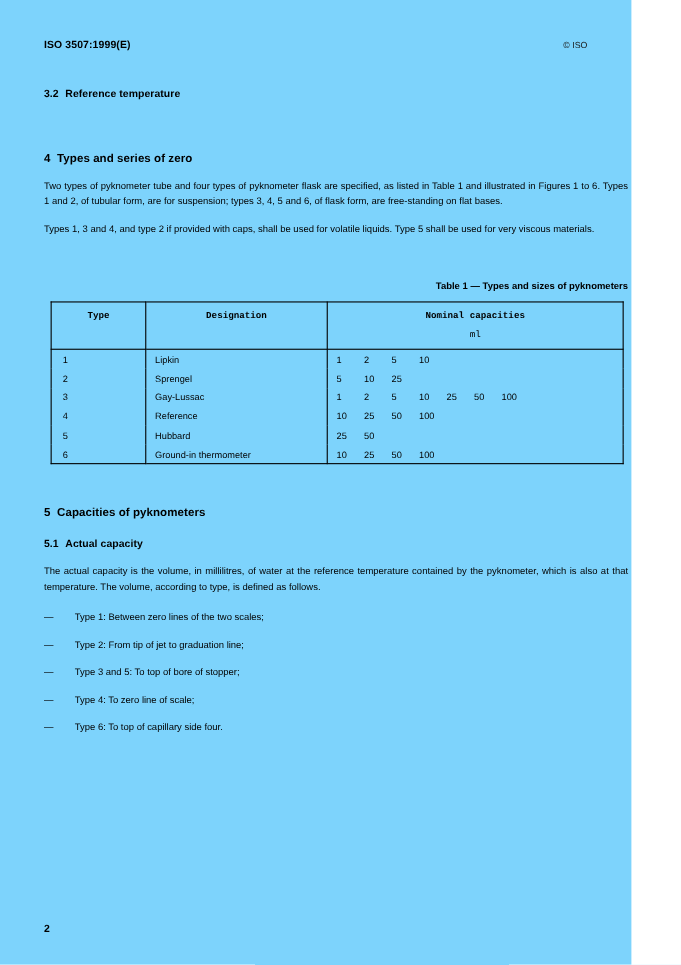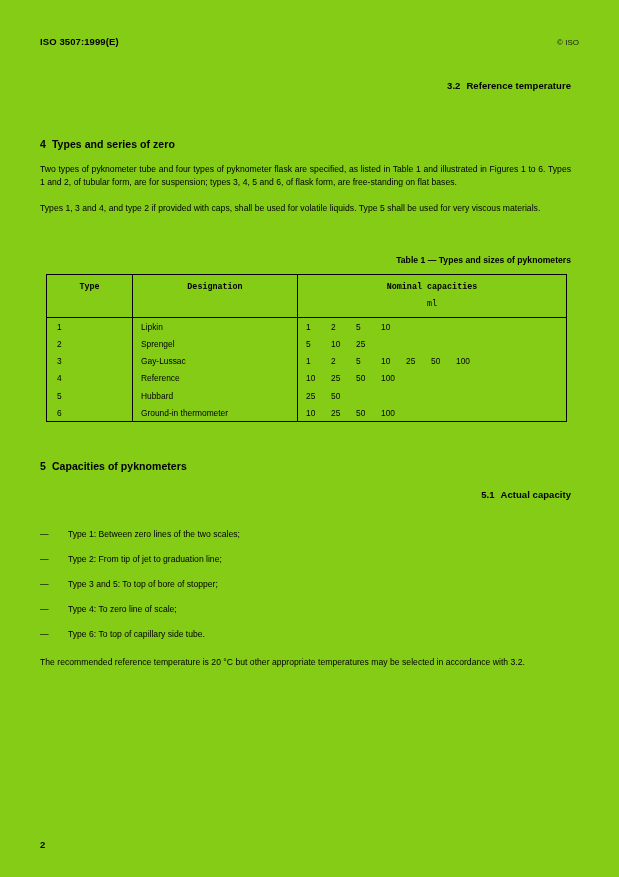--- a/index.html
+++ b/index.html
@@ -6,23 +6,23 @@
     margin: 0;
     padding: 0;
     background: #ffffff;
   }
   body {
     font-family: "Liberation Sans", sans-serif;
     color: #000000;
   }
   .page {
     position: relative;
-    width: 619px;
+    width: 574px;
     height: 877px;
-    background: #84cc16;
+    background: #7dd3fc;
     box-sizing: border-box;
     overflow: hidden;
   }
 
   
   .doc-header {
     position: absolute;
     top: 36px;
     left: 40px;
     right: 40px;
@@ -55,21 +55,20 @@
     margin: 0;
     padding: 0;
     letter-spacing: 0.05px;
   }
   h3.subclause {
     font-size: 9.5px;
     font-weight: bold;
     margin: 0;
     padding: 0;
     letter-spacing: 0.05px;
-    text-align: right;
   }
   h2.clause .num,
   h3.subclause .num {
     display: inline-block;
     margin-right: 6px;
   }
 
   p.body {
     font-size: 8.6px;
     line-height: 13.4px;
@@ -266,28 +265,28 @@
 
     <div style="height:38px"></div>
     <h2 class="clause">
       <span class="num">5</span><span>Capacities of pyknometers</span>
     </h2>
     <div style="height:17px"></div>
     <h3 class="subclause">
       <span class="num">5.1</span><span>Actual capacity</span>
     </h3>
     <div class="sp-after-head"></div>
+    <p class="body">The actual capacity is the volume, in millilitres, of water at the reference temperature contained by the pyknometer, which is also at that temperature. The volume, according to type, is defined as follows.</p>
     <div style="height:15px"></div>
 
     <ul class="dash-list">
         <li><span class="dash">—</span><span>Type 1: Between zero lines of the two scales;</span></li>
         <li><span class="dash">—</span><span>Type 2: From tip of jet to graduation line;</span></li>
         <li><span class="dash">—</span><span>Type 3 and 5: To top of bore of stopper;</span></li>
         <li><span class="dash">—</span><span>Type 4: To zero line of scale;</span></li>
-        <li><span class="dash">—</span><span>Type 6: To top of capillary side tube.</span></li>
+        <li><span class="dash">—</span><span>Type 6: To top of capillary side four.</span></li>
       </ul>
 
     <div style="height:3px"></div>
-    <p class="body">The recommended reference temperature is 20 °C but other appropriate temperatures may be selected in accordance with 3.2.</p>
   </div>
 
   <div class="folio">2</div>
 </div>
 
 </body></html>

